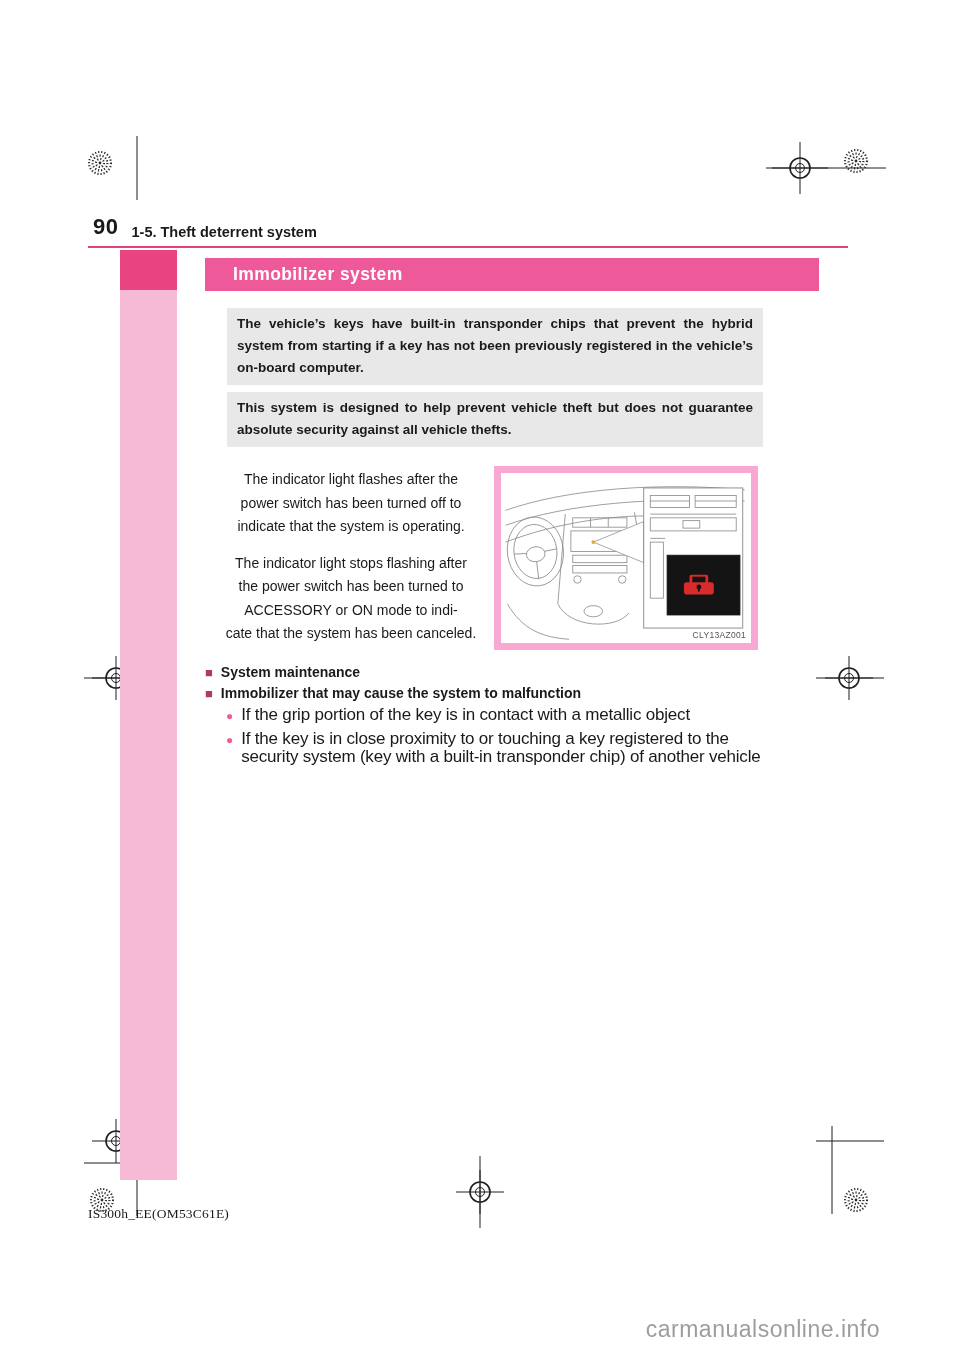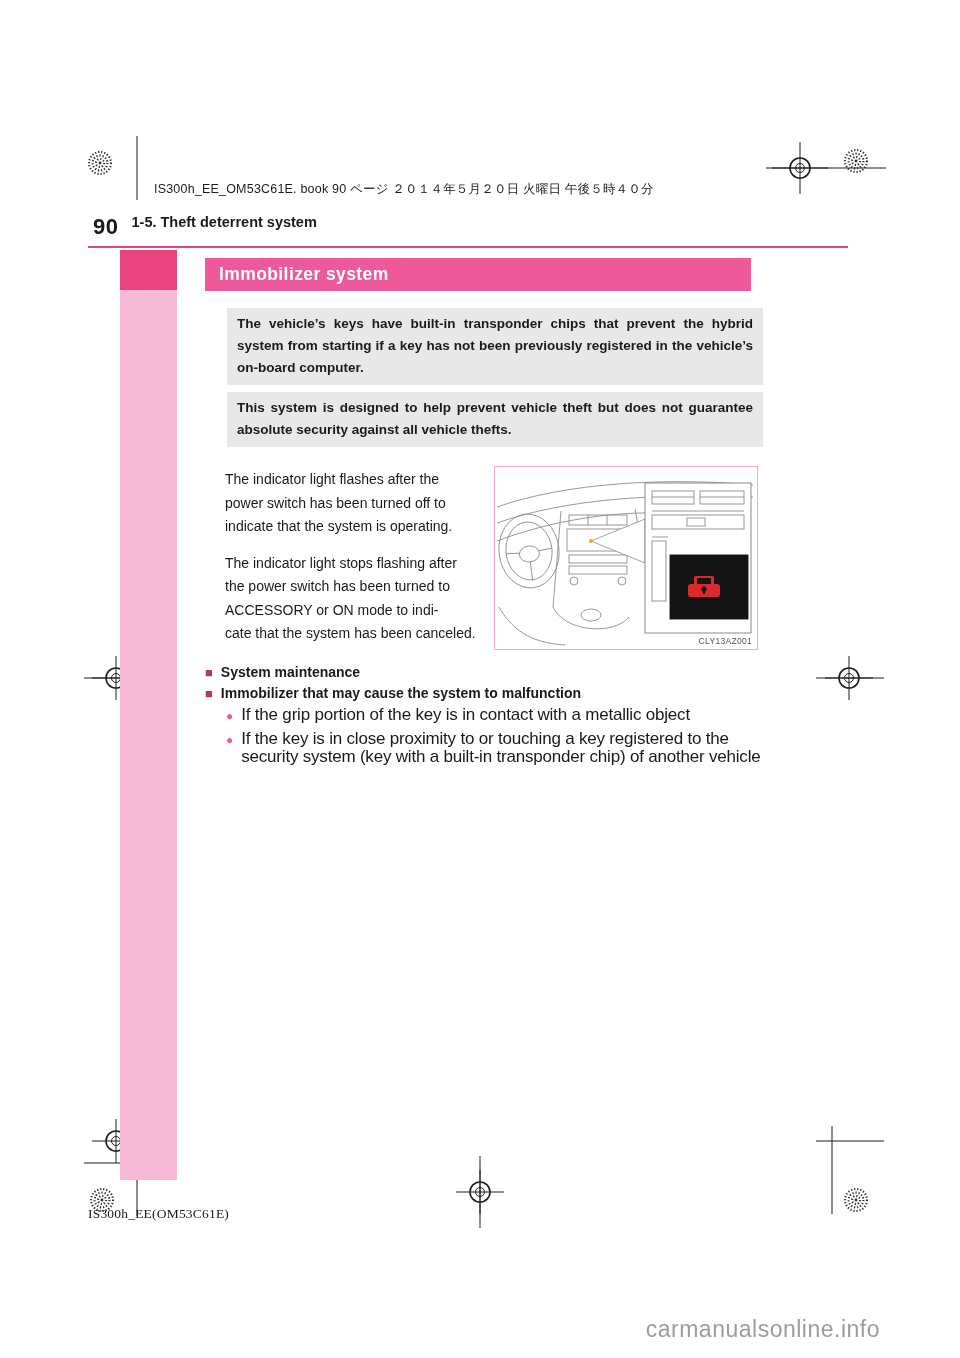--- a/index.html
+++ b/index.html
@@ -3,40 +3,40 @@
 <meta charset="utf-8">
 <style>
   * { margin:0; padding:0; box-sizing:border-box; }
   html,body { background:#ffffff; }
   body { font-family:"Liberation Sans", sans-serif; color:#1a1a1a; }
   .page { position:relative; width:960px; height:1358px; background:#ffffff; overflow:hidden; }
   .abs { position:absolute; }
 
   .print-header { left:154px; top:181px; font-size:12.5px; color:#1c1c1c; white-space:nowrap; letter-spacing:0.2px; }
 
-  .page-head { left:93px; top:214px; display:flex; align-items:flex-start; gap:13px; }
+  .page-head { left:93px; top:214px; display:flex; align-items:flex-end; gap:13px; }
   .pageno { font-size:22px; font-weight:bold; letter-spacing:0.5px; }
   .section-title { font-size:14.5px; font-weight:bold; }
 
   .head-rule { left:88px; top:246px; width:760px; height:2px; background:#e0427e; }
 
   .side-band { left:120px; top:250px; width:57px; height:930px; background:#f7bad6; }
   .side-band-top { left:120px; top:250px; width:57px; height:40px; background:#e8447f; }
 
-  .title-bar { left:205px; top:258px; width:546px; height:33px; background:#ee5a99; color:#ffffff;
-               font-weight:bold; font-size:17.5px; line-height:33px; padding-left:14px; letter-spacing:0.4px; }
+  .title-bar { left:205px; top:258px; width:614px; height:33px; background:#ee5a99; color:#ffffff;
+               font-weight:bold; font-size:17.5px; line-height:33px; padding-left:28px; letter-spacing:0.4px; }
 
   .highlights { left:227px; top:308px; width:536px; }
   .highlights p { background:#e8e8e8; margin:0 0 7px 0; padding:5px 10px 6px 10px;
                   font-weight:bold; font-size:13.5px; line-height:22px; text-align:justify; }
 
   .body-left { left:225px; top:468px; width:268px; }
-  .body-left p { font-size:14px; line-height:23.5px; margin:0 16px 13px 0; white-space:pre-line; }
-
-  .figure { left:494px; top:466px; width:264px; height:184px; border:1px solid #f9a8d4; background:#ffffff; }
+  .body-left p { font-size:14px; line-height:23.5px; margin:0 16px 13px 0; white-space:pre-line;text-align:center; }
+
+  .figure { left:494px; top:466px; width:264px; height:184px; border:7px solid #f9a8d4; background:#ffffff; }
   .figure svg { display:block; width:100%; height:100%; }
   .figcode { position:absolute; right:5px; bottom:3px; font-size:8.5px; color:#555; letter-spacing:0.3px; }
 
   .sections { left:205px; top:664px; width:570px; }
   .sec-head { display:flex; align-items:baseline; gap:8px; margin:0 0 5px 0; }
   .sq { color:#b03a66; font-size:13px; }
   .sec-head-label { font-size:14px; font-weight:bold; }
   .sec-text { margin:0 0 8px 20px; font-size:13.5px; line-height:19px; }
   .bullet-row { display:flex; align-items:baseline; gap:8px; margin:0 0 5px 21px; }
   .dot { color:#ef5a9b; font-size:12px; }
@@ -117,21 +117,20 @@
       <circle r="1.4" fill="#2b2b2b" stroke="none"></circle>
     </g>
     <g transform="translate(856,1200)" stroke="#2b2b2b" fill="none">
       <circle r="11" stroke-width="2.1" stroke-dasharray="1.2,1.9"></circle>
       <circle r="7.4" stroke-width="2.1" stroke-dasharray="1.2,1.9"></circle>
       <circle r="4" stroke-width="2.1" stroke-dasharray="1.2,1.9"></circle>
       <circle r="1.4" fill="#2b2b2b" stroke="none"></circle>
     </g>
   </svg>
 
-  <div class="abs print-header">IS300h_EE_OM53C61E. book  90 ページ  ２０１４年５月２０日 火曜日 午後５時４０分</div>
 
   <div class="abs side-band"></div>
   <div class="abs side-band-top"></div>
 
   <div class="abs page-head">
     <span class="pageno">90</span>
     <span class="section-title">1-5. Theft deterrent system</span>
   </div>
   <div class="abs head-rule"></div>
 

